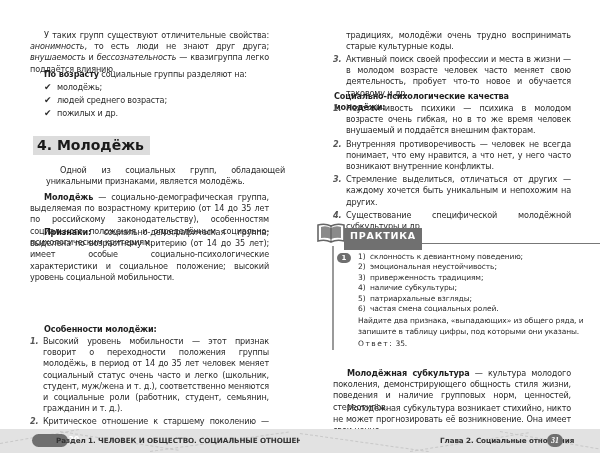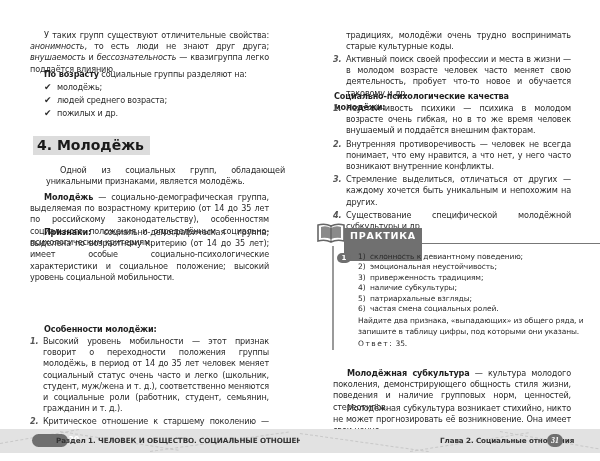--- a/index.html
+++ b/index.html
@@ -21,21 +21,21 @@
   ol.num li { position: relative; padding-left: 13px; text-align: justify; margin-bottom: 2px; }
   ol.num li .n { position: absolute; left: 0; top: 0; font-weight: bold; color: #555; font-style: italic; }
   .footer { position: absolute; top: 429px; height: 24px; background: #e2e2e2; }
   .footer-left { left: 0; width: 300px; }
   .footer-right { left: 300px; width: 300px; }
   .pg-badge { position: absolute; top: 5px; width: 16px; height: 13px; border-radius: 7px; background: #6f6f6f; color: #fff; font-size: 8px; font-weight: bold; font-style: italic; text-align: center; line-height: 13px; }
   .footer-text { position: absolute; top: 7px; font-size: 7.2px; font-weight: bold; color: #333; letter-spacing: -0.1px; white-space: nowrap; }
   .dash-line { position: absolute; border-top: 1px dashed #c8c8c8; transform-origin: 0 0; }
   .practice-banner { position: absolute; left: 316px; top: 226px; width: 284px; height: 20px; }
   .practice-bar { position: absolute; left: 28px; top: 2px; width: 256px; height: 16px; border-bottom: 1px solid #777; }
-  .practice-label { position: absolute; left: 28px; top: 2px; height: 33px; padding: 0 6px; background: #707070; color: #fff; font-size: 9.5px; font-weight: bold; line-height: 16px; letter-spacing: 0.8px; }
+  .practice-label { position: absolute; left: 28px; top: 2px; height: 22px; padding: 0 6px; background: #707070; color: #fff; font-size: 9.5px; font-weight: bold; line-height: 16px; letter-spacing: 0.8px; }
   .book-icon { position: absolute; left: 0; top: -4px; width: 30px; height: 22px; }
   .practice-box { position: absolute; left: 332px; top: 246px; width: 268px; height: 104px; border-left: 2px solid #9a9a9a; }
   .task-badge { position: absolute; left: 337px; top: 253px; width: 14px; height: 10px; border-radius: 5px; background: #6f6f6f; color: #fff; font-size: 7px; font-weight: bold; text-align: center; line-height: 10px; }
   .task { position: absolute; left: 358px; top: 250px; width: 232px; font-size: 7.5px; line-height: 10.4px; letter-spacing: -0.1px; }
   .task ol { list-style: none; margin-top: 2px; }
   .task ol li { height: 10.4px; padding-left: 0; }
   .task ol li .n { display: inline-block; width: 12px; }
   .answer-label { letter-spacing: 1.5px; }
 </style>
 </head>

